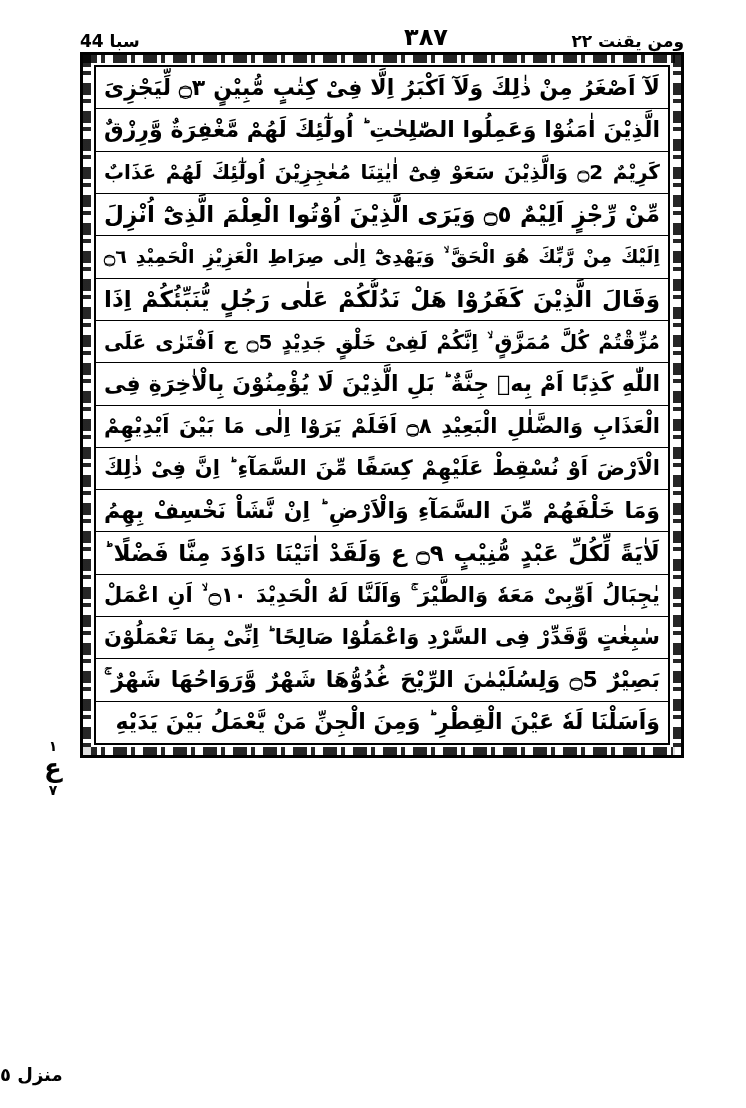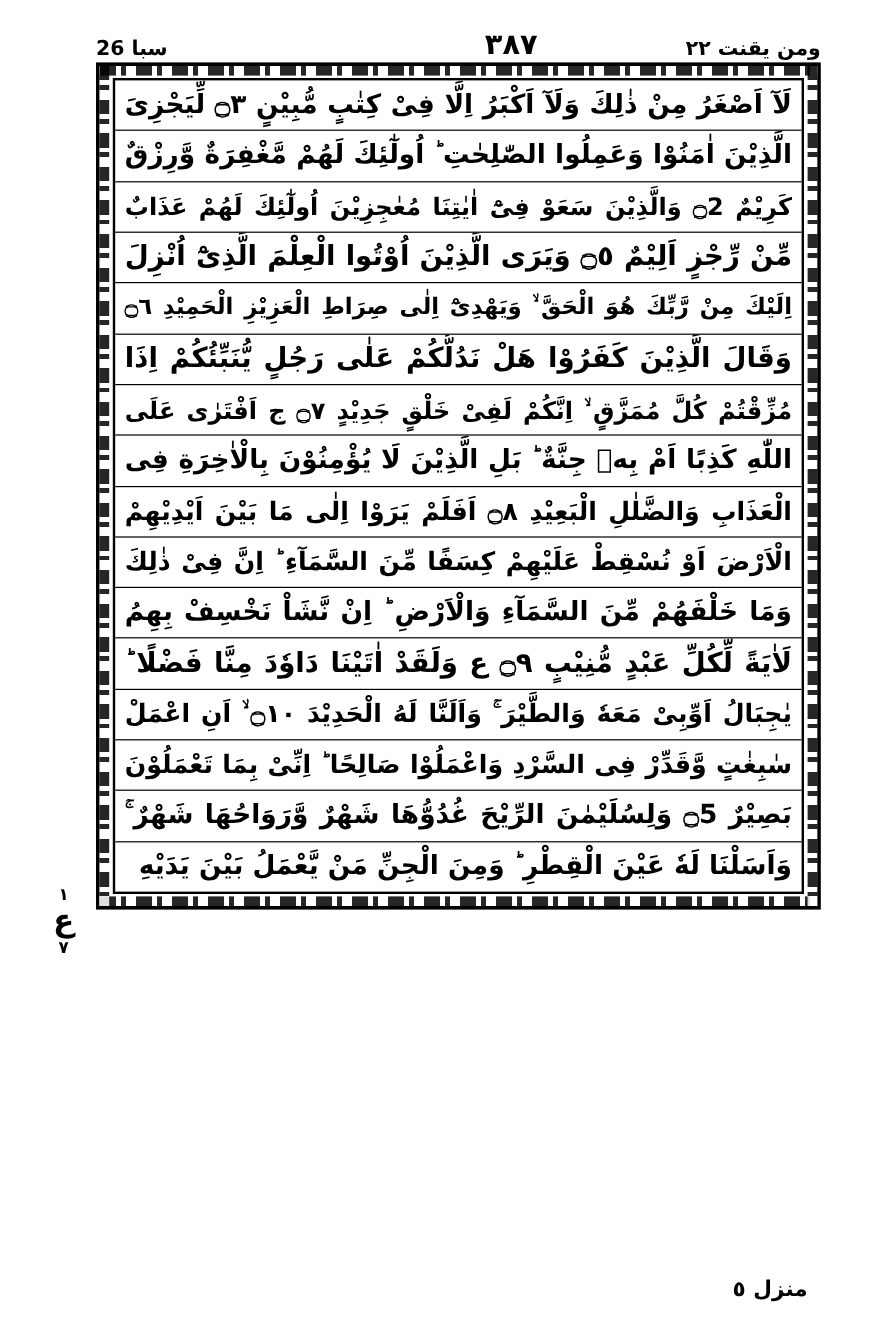--- a/index.html
+++ b/index.html
@@ -113,31 +113,31 @@
     font-size: 14px;
     line-height: 16px;
     direction: rtl;
   }
   .marker .big { font-size: 26px; line-height: 28px; }
   .footer {
     position: absolute;
     top: 1064px;
     left: 0;
     width: 673px;
-    text-align: right;
+    text-align: left;
     font-size: 18px;
     font-weight: bold;
     direction: rtl;
   }
 </style>
 </head>
 <body>
 
 <div class="header">
-  <span class="hdr-left">سبا 26</span>
+  <span class="hdr-left">سبا 44</span>
   <span class="hdr-center">٣٨٧</span>
   <span class="hdr-right">ومن يقنت ٢٢</span>
 </div>
 
 <div class="frame">
   <div class="frame-orn-top"></div>
   <div class="frame-orn-bottom"></div>
   <div class="frame-orn-left"></div>
   <div class="frame-orn-right"></div>
   <div class="inner">
@@ -153,21 +153,21 @@
     <div class="line">
         <span class="line-text" style="font-size: 23px; display: block; width: 100%;">مِّنْ رِّجْزٍ اَلِيْمٌ ۝٥ وَيَرَى الَّذِيْنَ اُوْتُوا الْعِلْمَ الَّذِىْٓ اُنْزِلَ</span>
       </div>
     <div class="line">
         <span class="line-text" style="font-size: 19px; display: block; width: 100%;">اِلَيْكَ مِنْ رَّبِّكَ هُوَ الْحَقَّ ۙ وَيَهْدِىْٓ اِلٰى صِرَاطِ الْعَزِيْزِ الْحَمِيْدِ ۝٦</span>
       </div>
     <div class="line">
         <span class="line-text" style="font-size: 23px; display: block; width: 100%;">وَقَالَ الَّذِيْنَ كَفَرُوْا هَلْ نَدُلُّكُمْ عَلٰى رَجُلٍ يُّنَبِّئُكُمْ اِذَا</span>
       </div>
     <div class="line">
-        <span class="line-text" style="font-size: 20px; display: block; width: 100%;">مُزِّقْتُمْ كُلَّ مُمَزَّقٍ ۙ اِنَّكُمْ لَفِىْ خَلْقٍ جَدِيْدٍ ۝٧ ج اَفْتَرٰى عَلَى</span>
+        <span class="line-text" style="font-size: 20px; display: block; width: 100%;">مُزِّقْتُمْ كُلَّ مُمَزَّقٍ ۙ اِنَّكُمْ لَفِىْ خَلْقٍ جَدِيْدٍ ۝5 ج اَفْتَرٰى عَلَى</span>
       </div>
     <div class="line">
         <span class="line-text" style="font-size: 22px; display: block; width: 100%;">اللّٰهِ كَذِبًا اَمْ بِهٖ جِنَّةٌ ؕ بَلِ الَّذِيْنَ لَا يُؤْمِنُوْنَ بِالْاٰخِرَةِ فِى</span>
       </div>
     <div class="line">
         <span class="line-text" style="font-size: 21px; display: block; width: 100%;">الْعَذَابِ وَالضَّلٰلِ الْبَعِيْدِ ۝٨ اَفَلَمْ يَرَوْا اِلٰى مَا بَيْنَ اَيْدِيْهِمْ</span>
       </div>
     <div class="line">
         <span class="line-text" style="font-size: 21px; display: block; width: 100%;">الْاَرْضَ اَوْ نُسْقِطْ عَلَيْهِمْ كِسَفًا مِّنَ السَّمَآءِ ؕ اِنَّ فِىْ ذٰلِكَ</span>
       </div>

